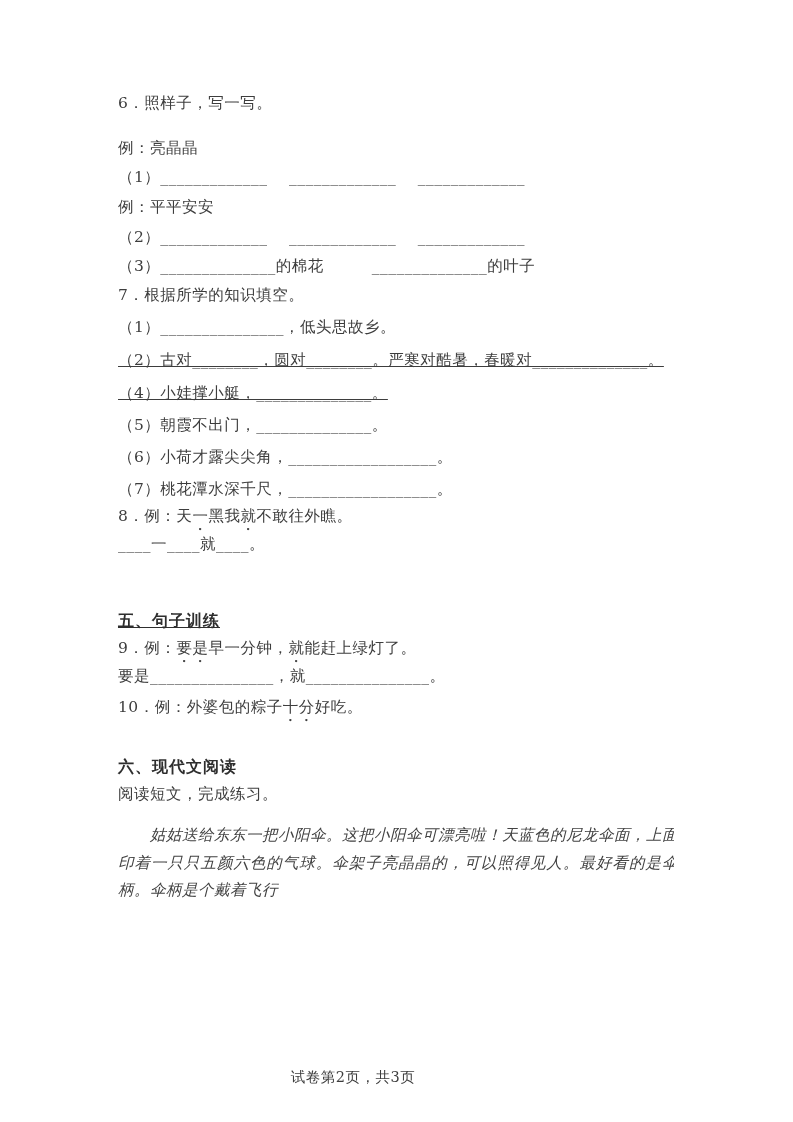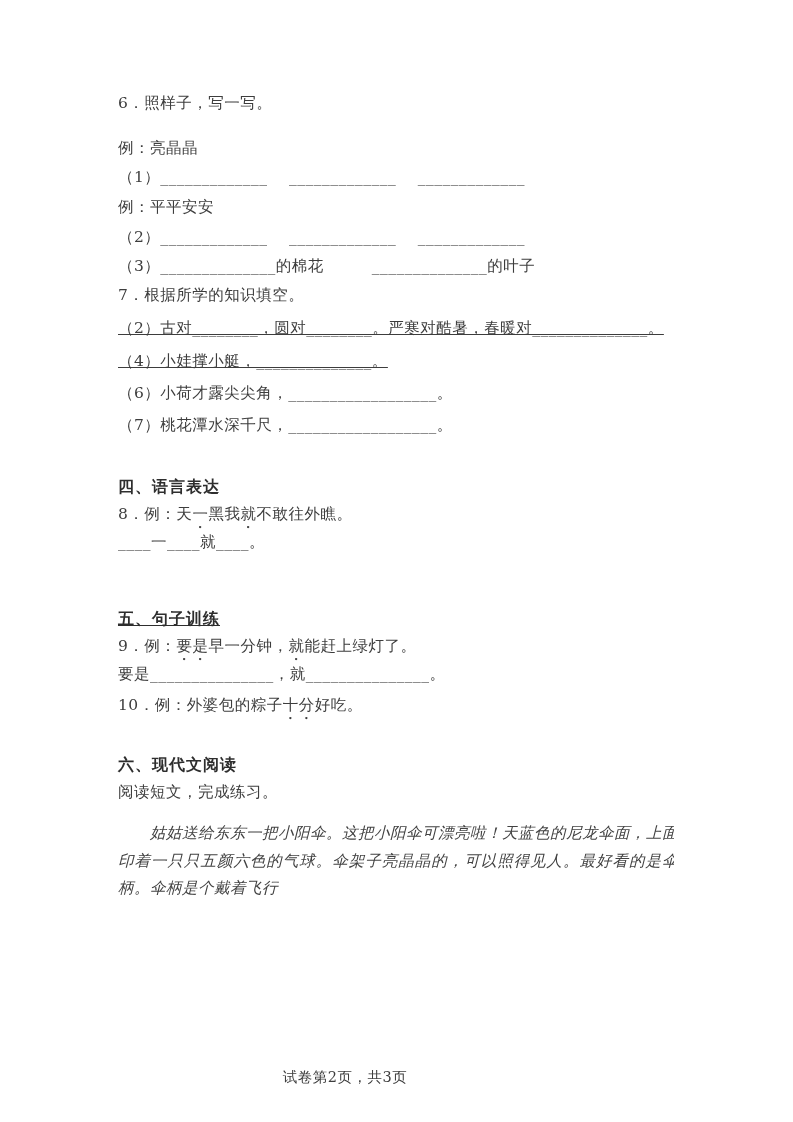--- a/index.html
+++ b/index.html
@@ -55,21 +55,21 @@
     font-size: 15.5px;
     line-height: 27.5px;
     text-align: justify;
     text-indent: 32px;
     font-style: italic;
     letter-spacing: 0.5px;
     color: #424242;
   }
   .footer {
     position: absolute;
-    left: 8px;
+    left: 16px;
     top: 1068px;
     width: 100%;
     text-align: center;
     font-size: 14.5px;
     color: #3d3d3d;
     letter-spacing: 0.5px;
   }
 </style>
 </head>
 <body>
@@ -78,26 +78,27 @@
   <div class="content">
 
     <div class="line mt-q6t">6．照样子，写一写。</div>
     <div class="line mt-29">例：亮晶晶</div>
     <div class="line mt-13">（1）_____________　 _____________　 _____________</div>
     <div class="line mt-14">例：平平安安</div>
     <div class="line mt-14">（2）_____________　 _____________　 _____________</div>
     <div class="line mt-13">（3）______________的棉花　　　______________的叶子</div>
 
     <div class="line mt-13">7．根据所学的知识填空。</div>
+    <div class="line mt-16">（1）_______________，低头思故乡。</div>
     <div class="line mt-17">（2）古对________，圆对________。严寒对酷暑，春暖对______________。</div>
     <div class="line mt-17">（4）小娃撑小艇，______________。</div>
+    <div class="line mt-16">（5）朝霞不出门，______________。</div>
     <div class="line mt-15">（6）小荷才露尖尖角，__________________。</div>
     <div class="line mt-15">（7）桃花潭水深千尺，__________________。</div>
 
-    <div class="line heading mt-46">四、语言表达</div>
     <div class="line mt-10"><span>8．例：天</span><span class="em">一</span><span>黑我</span><span class="em">就</span><span>不敢往外瞧。</span></div>
     <div class="line mt-19">____一____就____。</div>
 
     <div class="line heading mt-48">五、句子训练</div>
     <div class="line mt-10"><span>9．例：</span><span class="em">要是</span><span>早一分钟，</span><span class="em">就</span><span>能赶上绿灯了。</span></div>
     <div class="line mt-19">要是_______________，就_______________。</div>
     <div class="line mt-14"><span>10．例：外婆包的粽子</span><span class="em">十分</span><span>好吃。</span></div>
 
     <div class="line heading mt-44">六、现代文阅读</div>
     <div class="line mt-11">阅读短文，完成练习。</div>

